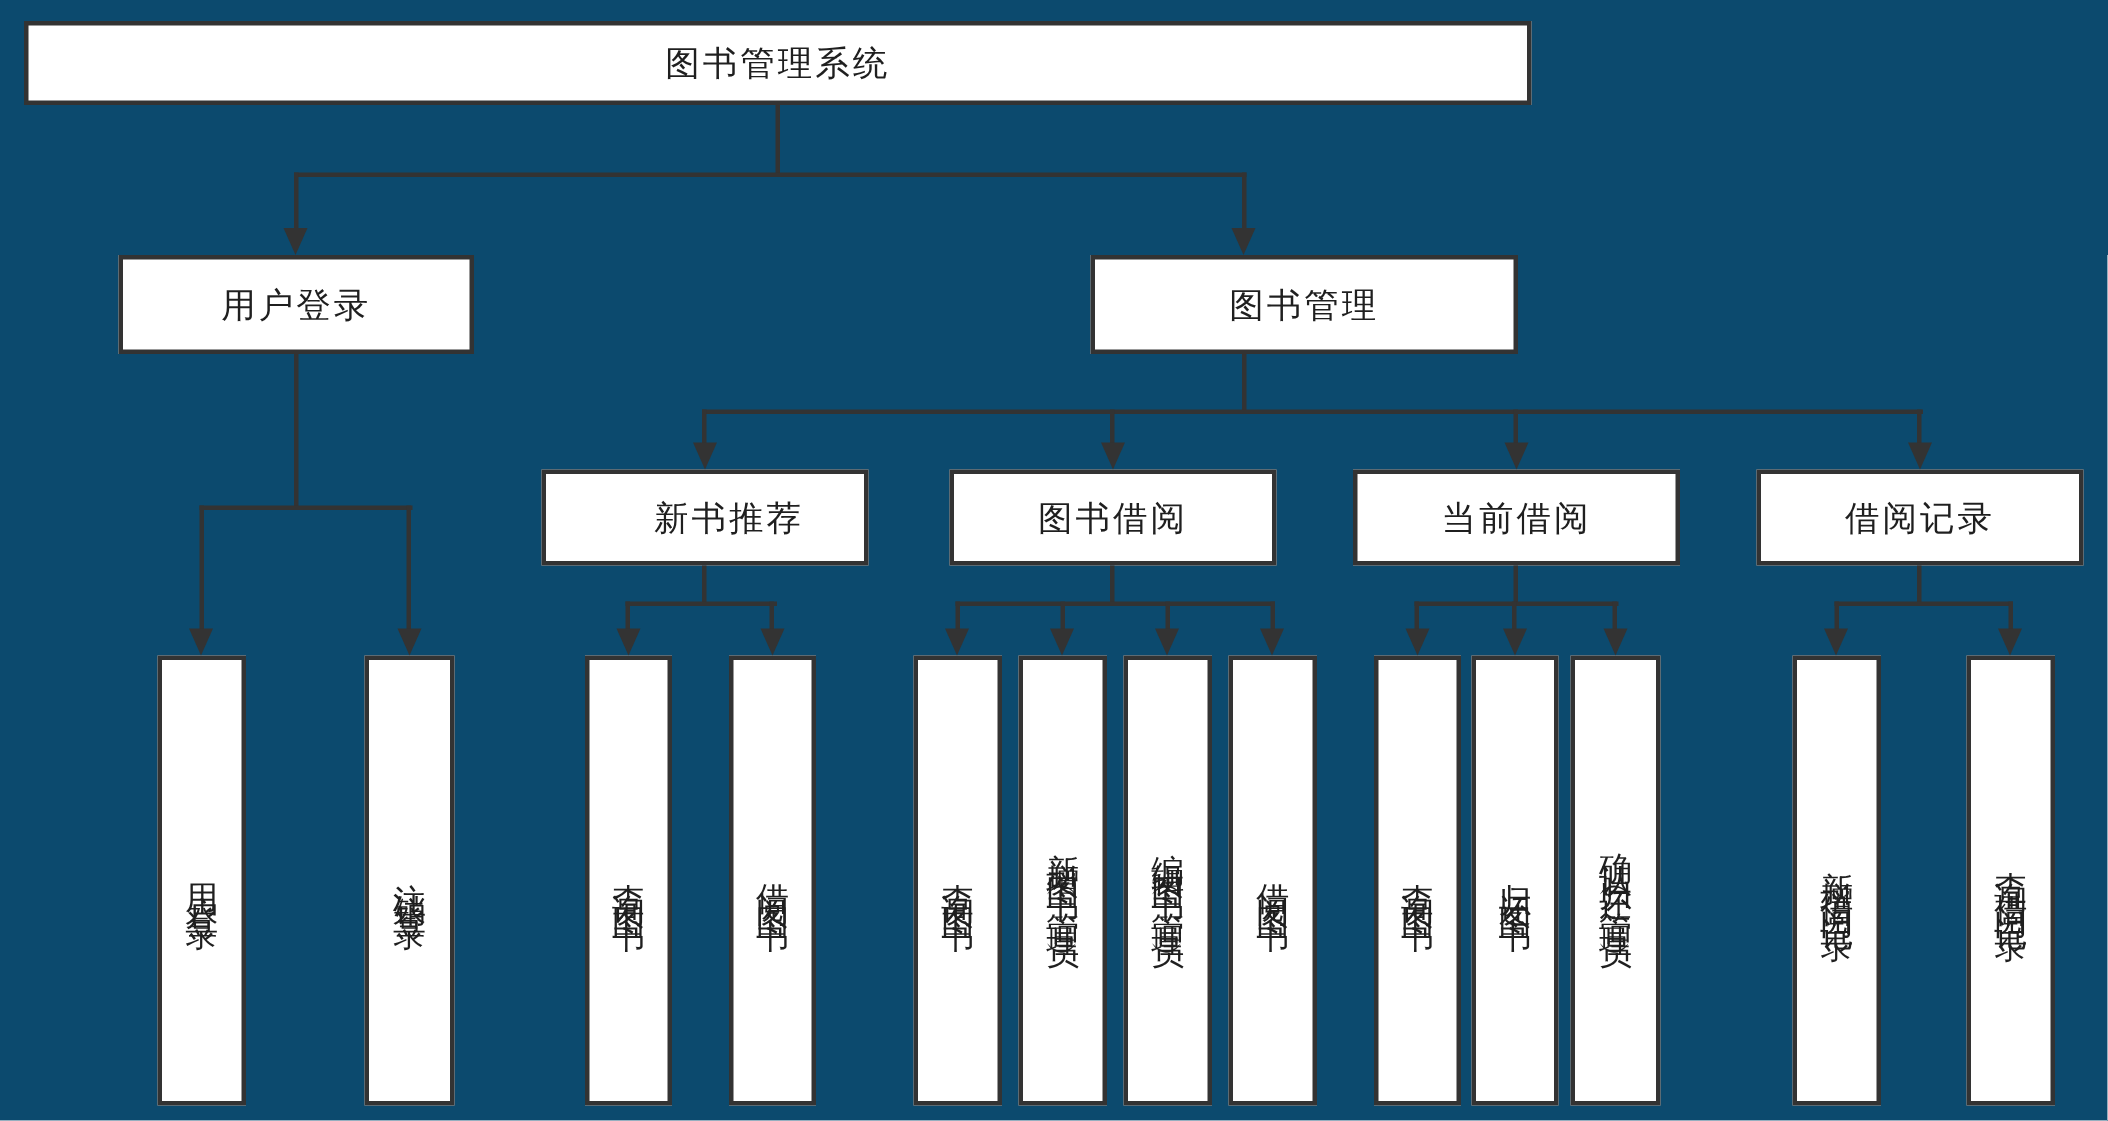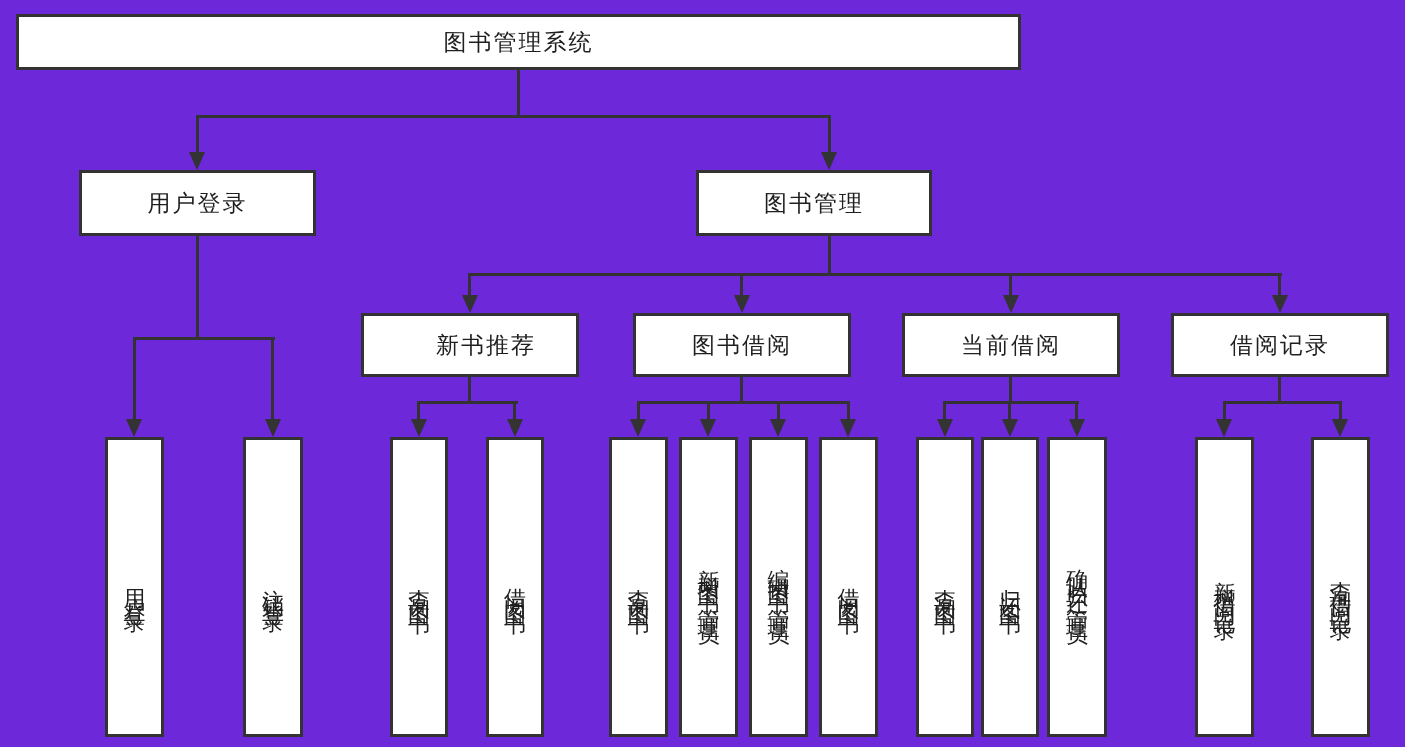--- a/index.html
+++ b/index.html
@@ -1,20 +1,20 @@
 <!DOCTYPE html>
 <html><head>
 <meta charset="utf-8">
 <style>
   html, body { margin: 0; padding: 0; background: #ffffff; }
   .stage {
     position: relative;
     width: 1405px;
     height: 747px;
-    background: #6d28d9;
+    background: #0c4a6e;
     font-family: "Liberation Sans", "DejaVu Sans", sans-serif;
     overflow: hidden;
   }
   .box {
     position: absolute;
     box-sizing: border-box;
     border: 3px solid #333333;
     background: #ffffff;
     display: flex;
     align-items: center;
@@ -54,21 +54,21 @@
   }
 </style>
 </head>
 <body>
 
 <div class="stage">
 
   <div class="box h" style="left:16px; top:14px; width:1005px; height:56px;">图书管理系统</div>
 
   <div class="box h" style="left:79px; top:170px; width:237px; height:66px;">用户登录</div>
-  <div class="box h" style="left:696px; top:170px; width:236px; height:66px;">图书管理</div>
+  <div class="box h" style="left:727px; top:170px; width:285px; height:66px;">图书管理</div>
 
   <div class="box h" style="left:361px; top:313px; width:218px; height:64px;padding-left:32px;">新书推荐</div>
   <div class="box h" style="left:633px; top:313px; width:218px; height:64px;">图书借阅</div>
   <div class="box h" style="left:902px; top:313px; width:218px; height:64px;">当前借阅</div>
   <div class="box h" style="left:1171px; top:313px; width:218px; height:64px;">借阅记录</div>
 
   <div class="box v" style="left:105px; top:437px; width:59px; height:300px;">用户登录</div>
   <div class="box v" style="left:243px; top:437px; width:60px; height:300px;">注销登录</div>
 
   <div class="box v" style="left:390px; top:437px; width:58px; height:300px;">查询图书</div>

